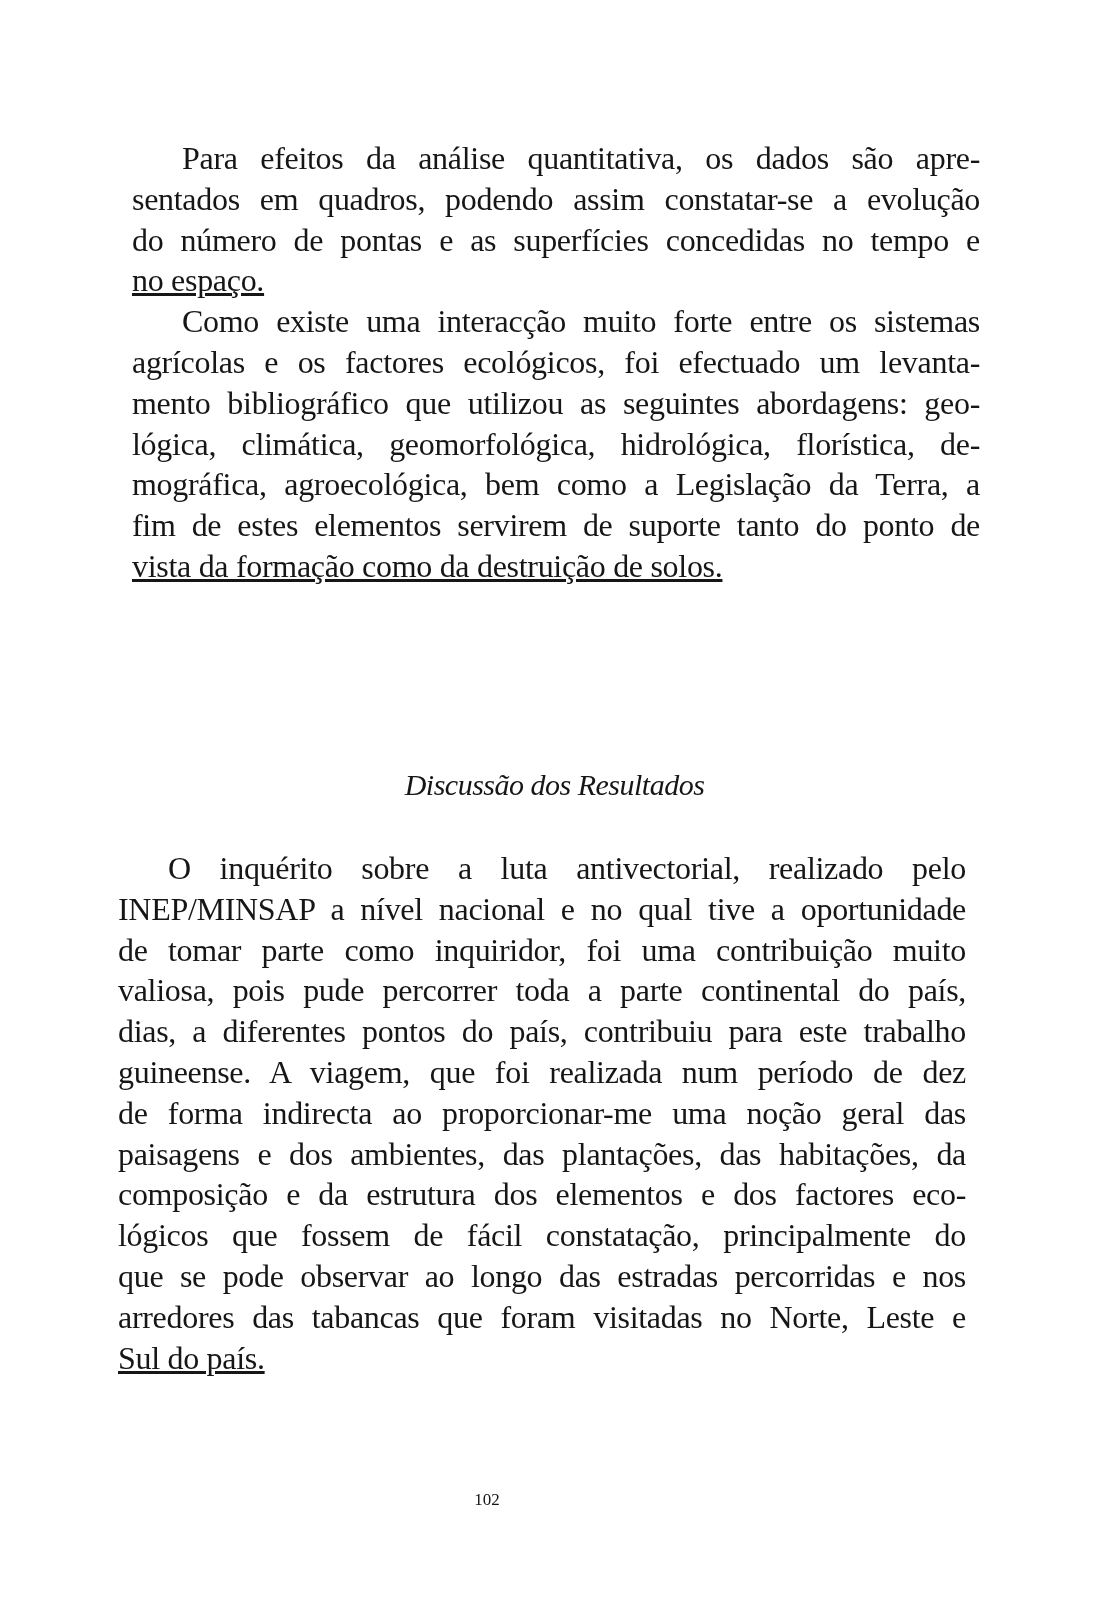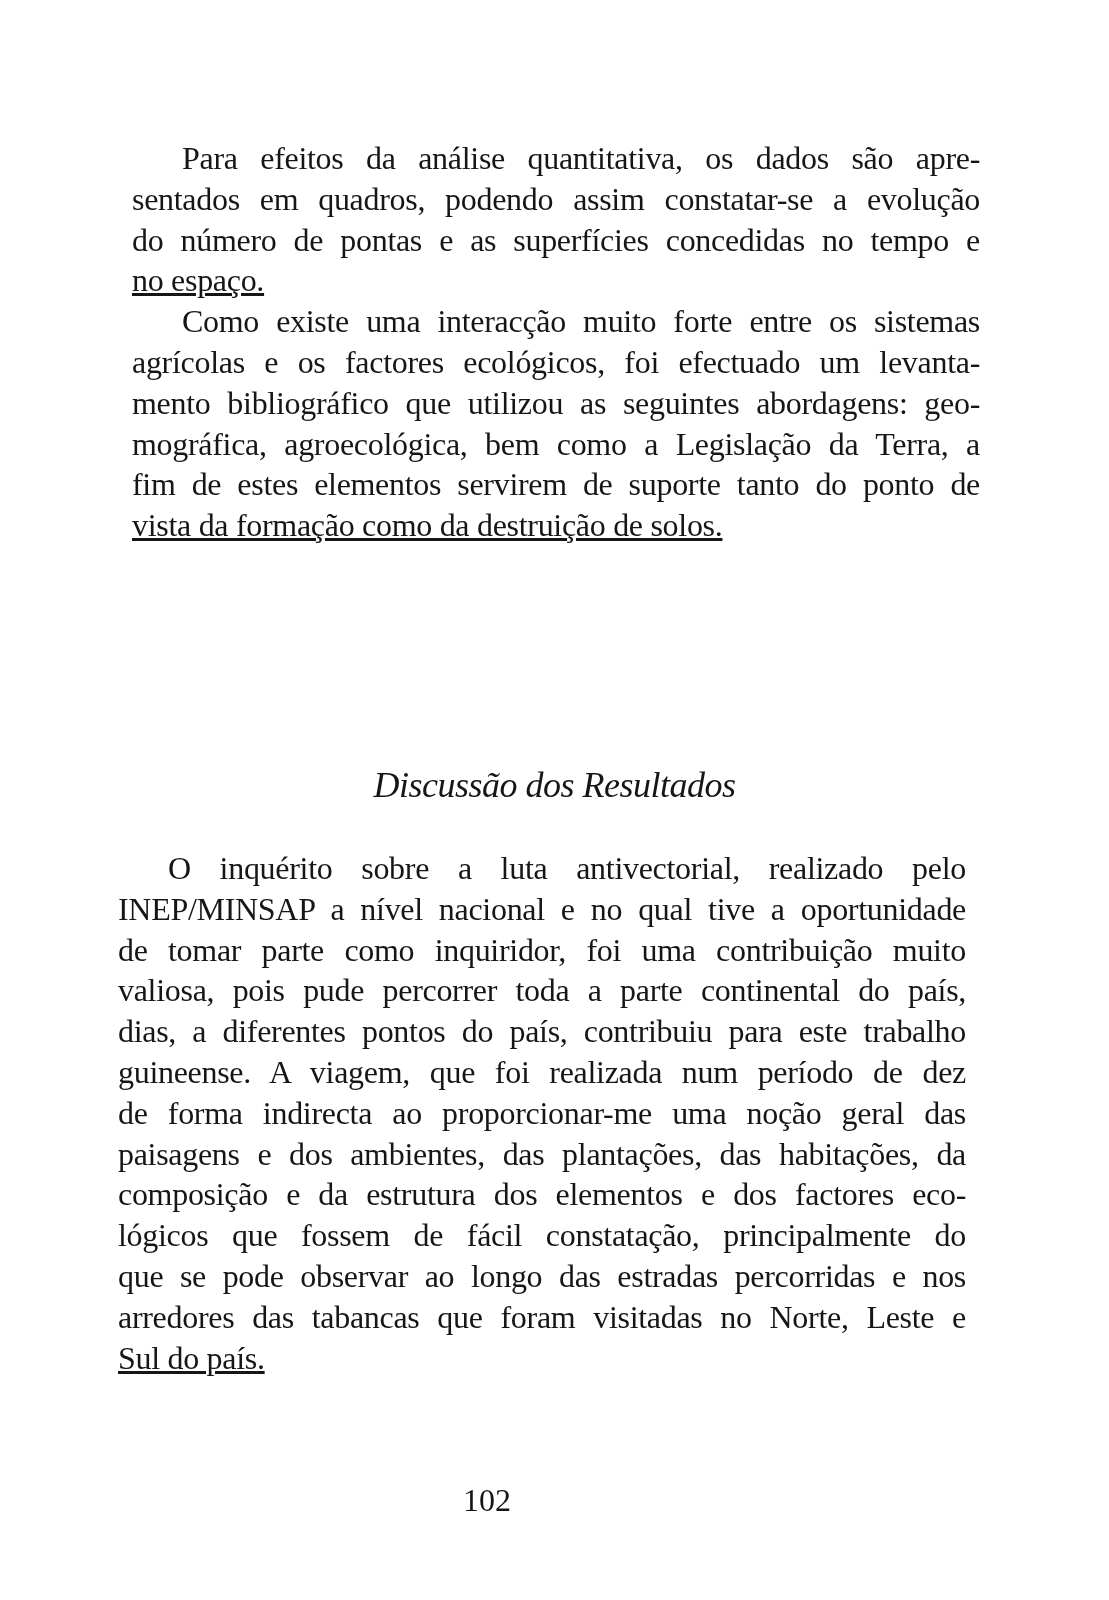--- a/index.html
+++ b/index.html
@@ -38,54 +38,55 @@
     .line.indent {
       padding-left: 50px;
     }
     .heading {
       position: absolute;
       left: 0;
       width: 1109px;
       top: 765px;
       text-align: center;
       font-style: italic;
-      font-size: 36px;
+      font-size: 30px;
       line-height: 40px;
       letter-spacing: -0.5px;
     }
     .para2 {
       position: absolute;
       left: 118px;
       top: 848px;
       width: 848px;
     }
     .page-number {
       position: absolute;
       left: 0;
       width: 974px;
       top: 1485px;
       text-align: center;
-      font-size: 32px;
+      font-size: 17px;
       line-height: 30px;
     }
   </style>
 </head>
 <body>
 
 <div class="page">
   <div>
     <span class="line indent">Para efeitos da análise quantitativa, os dados são apre-</span>
     <span class="line">sentados em quadros, podendo assim constatar-se a evolução</span>
     <span class="line">do número de pontas e as superfícies concedidas no tempo e</span>
     <span class="line last">no espaço.</span>
   </div>
   <div>
     <span class="line indent">Como existe uma interacção muito forte entre os sistemas</span>
     <span class="line">agrícolas e os factores ecológicos, foi efectuado um levanta-</span>
     <span class="line">mento bibliográfico que utilizou as seguintes abordagens: geo-</span>
+    <span class="line">lógica, climática, geomorfológica, hidrológica, florística, de-</span>
     <span class="line">mográfica, agroecológica, bem como  a Legislação da Terra, a</span>
     <span class="line">fim de estes elementos servirem de suporte tanto do ponto de</span>
     <span class="line last">vista da formação como da destruição de solos.</span>
   </div>
 </div>
 
 <div class="heading">Discussão dos Resultados</div>
 
 <div class="para2">
   <span class="line indent">O inquérito sobre a luta antivectorial, realizado pelo</span>

